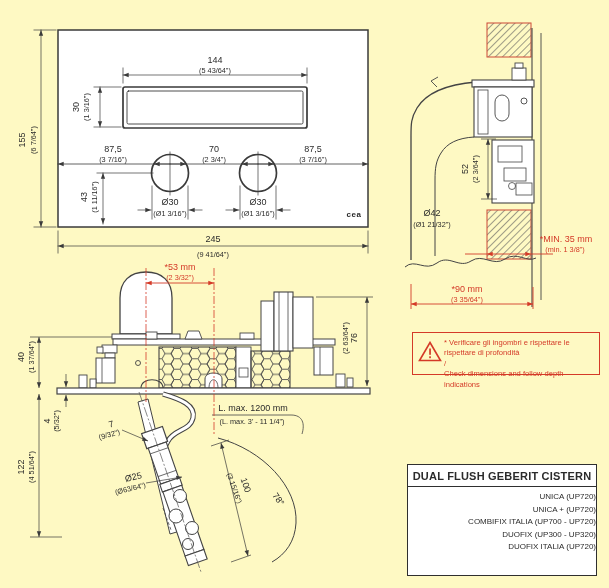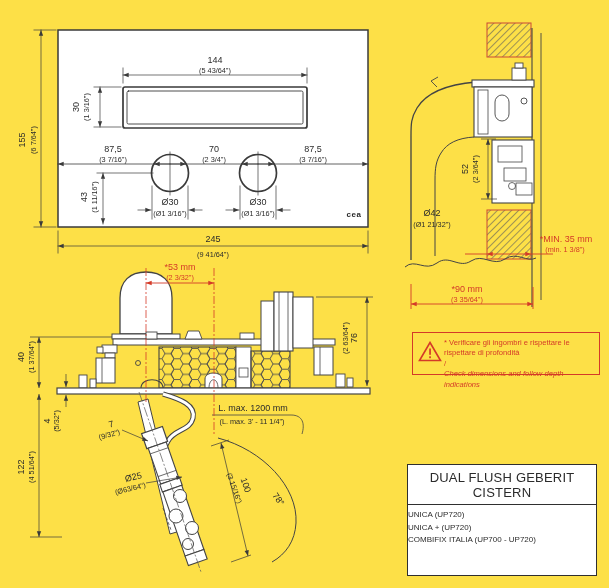--- a/index.html
+++ b/index.html
@@ -1,37 +1,37 @@
 <!DOCTYPE html>
 <html><head>
 <meta charset="utf-8">
 <style>
   html,body{margin:0;padding:0;background:#fff;}
-  #stage{position:relative;width:609px;height:588px;background:#fde047;overflow:hidden;
+  #stage{position:relative;width:609px;height:588px;background:#fef9c3;overflow:hidden;
          font-family:"Liberation Sans",sans-serif;}
   #drawing{position:absolute;left:0;top:0;}
   svg text{fill:#2b2b2b;font-family:"Liberation Sans",sans-serif;}
   .mm{font-size:9px;}
   .in{font-size:7.3px;}
   .red{fill:#d43a28;}
   .logo{font-size:8px;font-weight:bold;letter-spacing:.5px;}
   
   .warnbox{position:absolute;left:412px;top:332px;width:188px;height:43px;
            border:1.5px solid #d43a28;display:flex;align-items:flex-start;padding:5px 4px 0 5px;box-sizing:border-box;}
   .warnicon{flex:0 0 26px;margin-top:3px;}
   .warntext{color:#d43a28;font-size:7.6px;line-height:10.4px;}
   .warntext .it{font-style:normal;}
-  .warntext .en{font-style:italic;}
+  .warntext .en{}
   
   .cisternbox{position:absolute;left:407px;top:464px;width:190px;height:112px;
               border:1.6px solid #2f2f2f;box-sizing:border-box;background:#fff;}
-  .cisternbox .hdr{font-size:13px;font-weight:normal;color:#2b2b2b;text-align:center;
+  .cisternbox .hdr{font-size:11px;font-weight:bold;color:#2b2b2b;text-align:center;
                    padding:5px 0 4px 0;border-bottom:1.3px solid #2f2f2f;letter-spacing:.2px;}
   .cisternbox .rows{padding-top:4px;}
-  .cisternbox .row{font-size:8px;color:#2b2b2b;text-align:left;line-height:12.6px;}
+  .cisternbox .row{font-size:8px;color:#2b2b2b;text-align:right;line-height:12.6px;}
 </style>
 </head>
 <body>
 
 <div id="stage">
 
 <svg id="drawing" width="609" height="588" viewBox="0 0 609 588">
   <defs>
     <marker id="mb" viewBox="0 0 10 10" refX="9.5" refY="5" markerWidth="8" markerHeight="6" markerUnits="userSpaceOnUse" orient="auto-start-reverse">
       <path d="M0,1.4 L9.5,5 L0,8.6 Z" fill="#3a3a3a"></path>
@@ -282,16 +282,18 @@
     <div class="en">indications</div>
   </div>
 </div>
 
 <div class="cisternbox">
   <div class="hdr">DUAL FLUSH GEBERIT CISTERN</div>
   <div class="rows">
     <div class="row">UNICA (UP720)</div>
     <div class="row">UNICA + (UP720)</div>
     <div class="row">COMBIFIX ITALIA (UP700 - UP720)</div>
+    <div class="row">DUOFIX (UP300 - UP320)</div>
+    <div class="row">DUOFIX ITALIA (UP720)</div>
   </div>
 </div>
 
 </div>
 
 </body></html>

